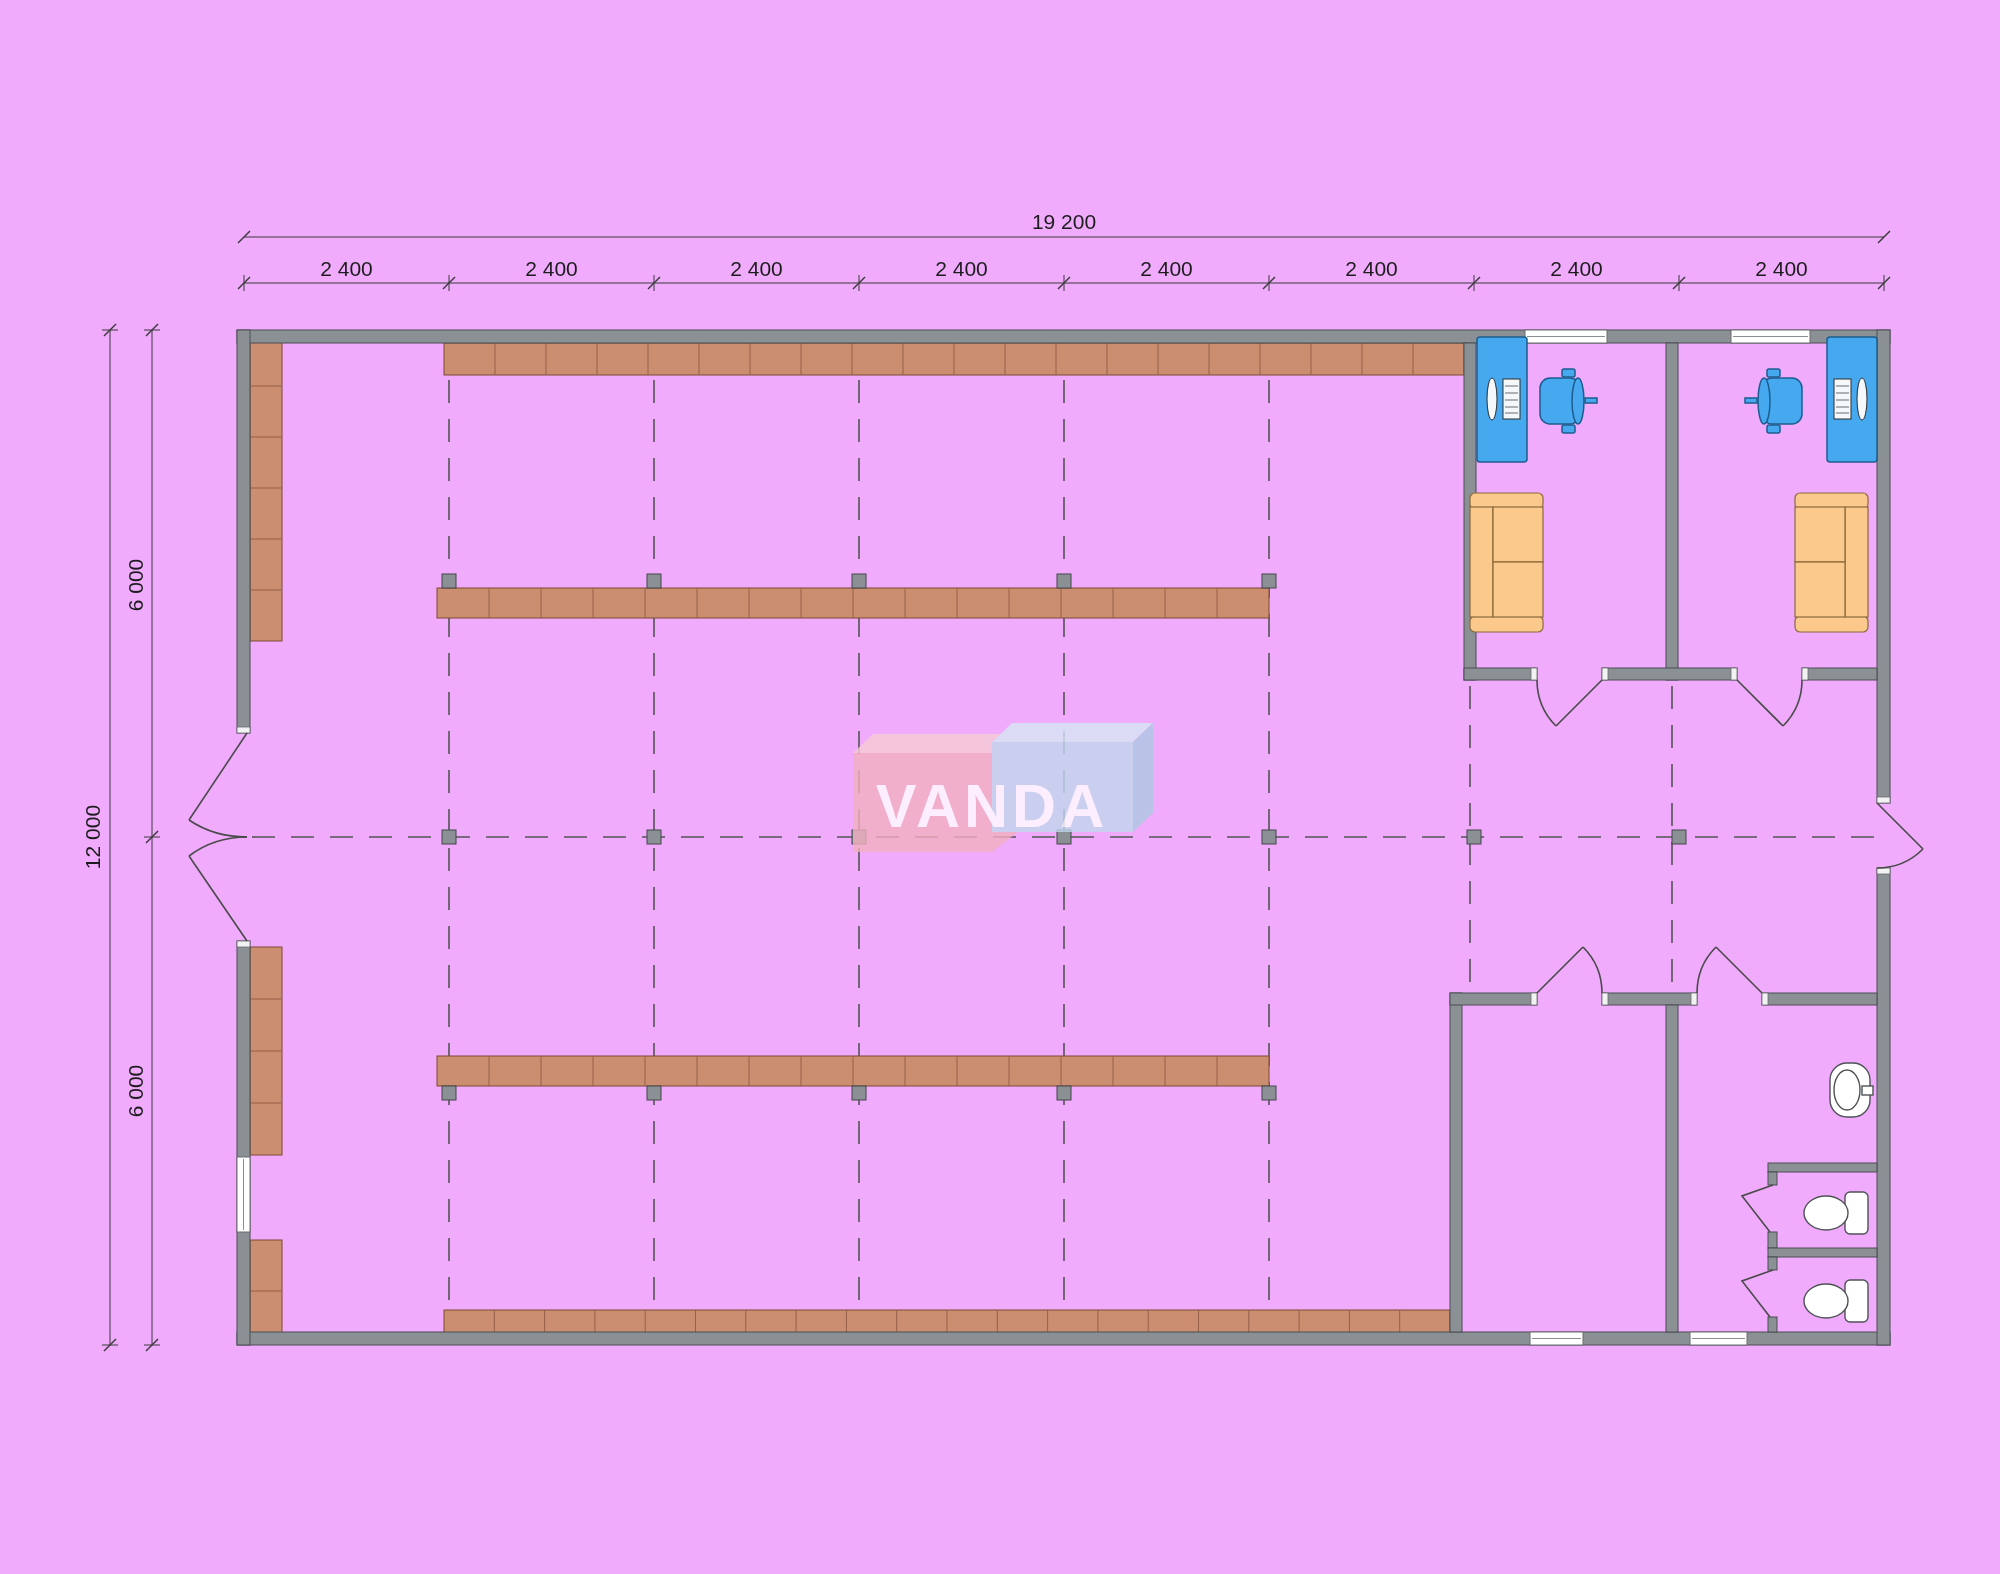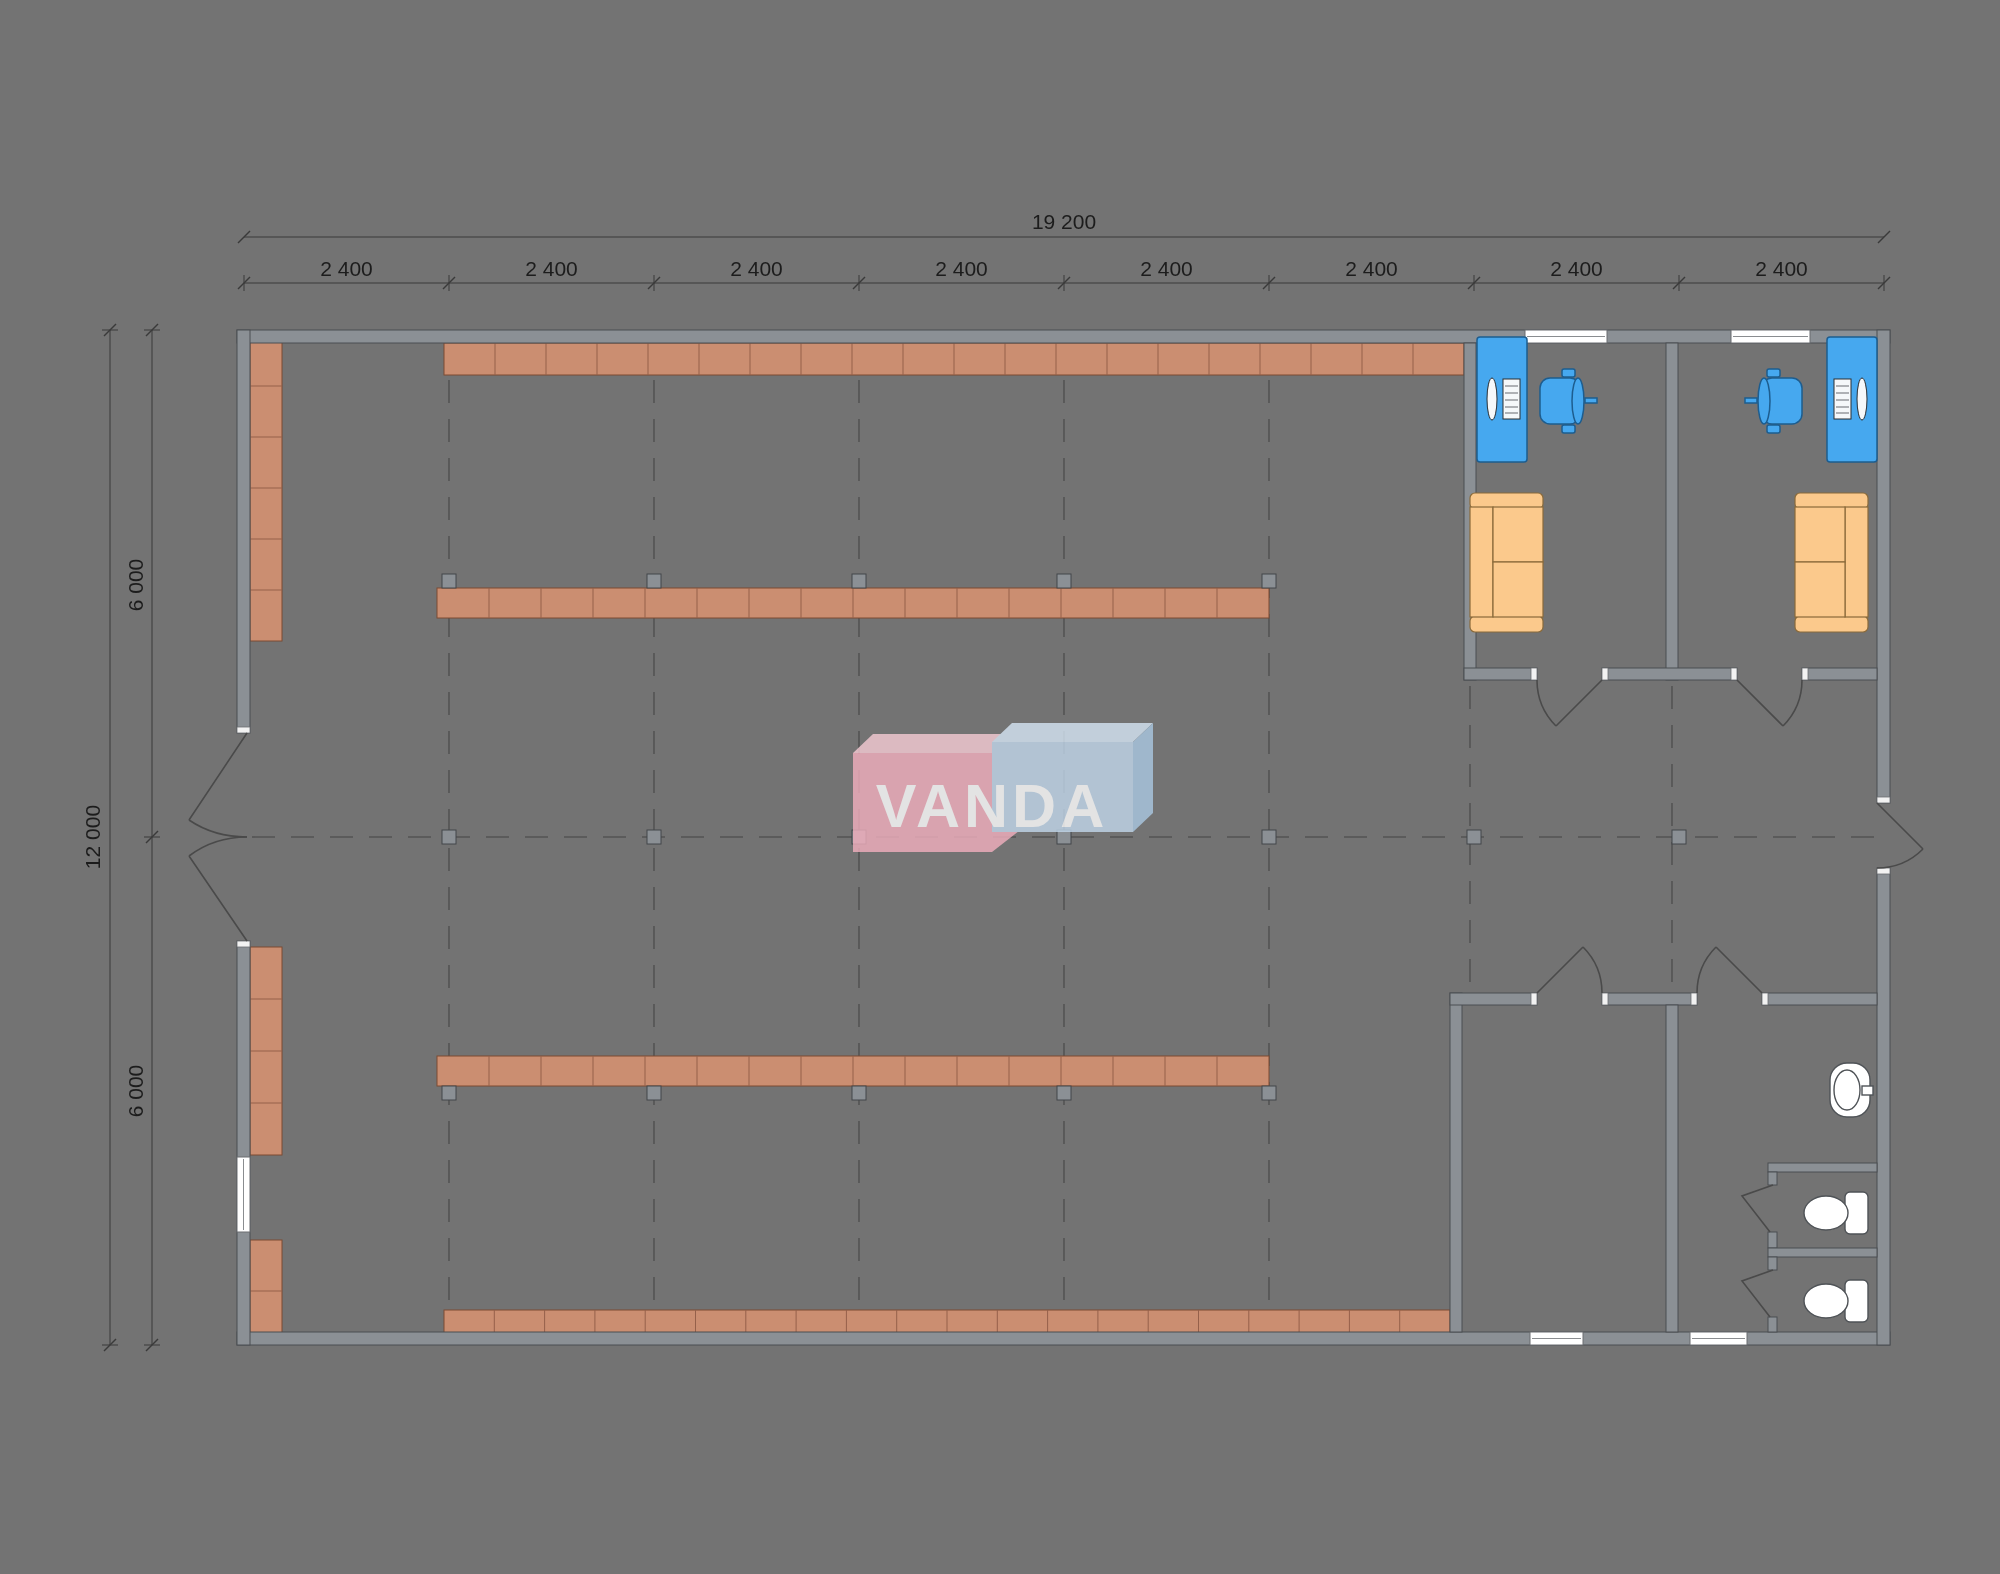--- a/index.html
+++ b/index.html
@@ -1,17 +1,17 @@
 <!DOCTYPE html>
 <html style="--wall: #8b9095; --wall-outline: #4b4e52; --shelf: #cb8e71; --shelf-outline: #7d4b33; --shelf-div: #95604a; --column: #8b9095; --desk: #46a8ef; --chair: #46a8ef; --sofa: #fbc98c; --sofa-outline: #8a6a3a; --grid-dash: #545454; --dimension: #3a3a3a; --logo-pink: #f3b0bf; --logo-pink-top: #f7ccd5; --logo-blue: #c2d8ec; --logo-blue-top: #d6e7f5; --logo-blue-side: #abc9e3; --logo-text: #ffffff;"><head>
 <meta charset="utf-8">
 <style>
   html,body{margin:0;padding:0;background:#ffffff;}
   body{font-family:"Liberation Sans", sans-serif;}
-  .stage{position:relative;width:2000px;height:1574px;background:#737373;overflow:hidden;}
+  .stage{position:relative;width:2000px;height:1574px;background:#f0abfc;overflow:hidden;}
   svg{display:block;}
   .dim-text{font-family:"Liberation Sans", sans-serif;font-size:21px;fill:#1c1c1c;}
   .logo-text{font-family:"Liberation Sans", sans-serif;font-size:61px;font-weight:bold;letter-spacing:4px;fill:var(--logo-text,#fff);}
   .wall{fill:var(--wall,#8b9095);stroke:var(--wall-outline,#4b4e52);stroke-width:1;}
   .shelf{fill:var(--shelf,#cb8e71);stroke:var(--shelf-outline,#7d4b33);stroke-width:1;}
   .shelf-div{stroke:var(--shelf-div,#95604a);stroke-width:1;}
   .col-marker{fill:var(--column,#8b9095);stroke:#43464a;stroke-width:1;}
   .gridline{stroke:var(--grid-dash,#545454);stroke-width:1.6;stroke-dasharray:23 16;fill:none;}
   .dimline{stroke:var(--dimension,#3a3a3a);stroke-width:1;fill:none;}
   .tick{stroke:var(--dimension,#3a3a3a);stroke-width:1.4;fill:none;}

